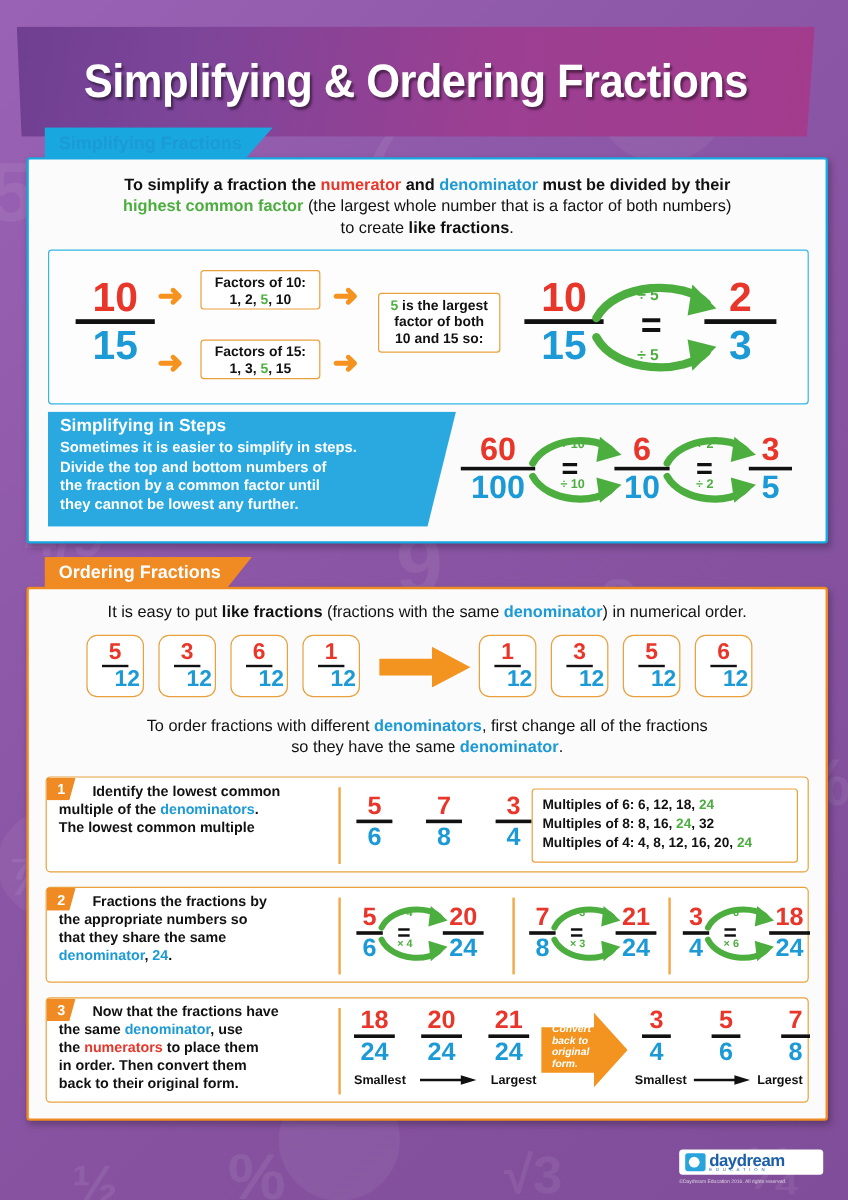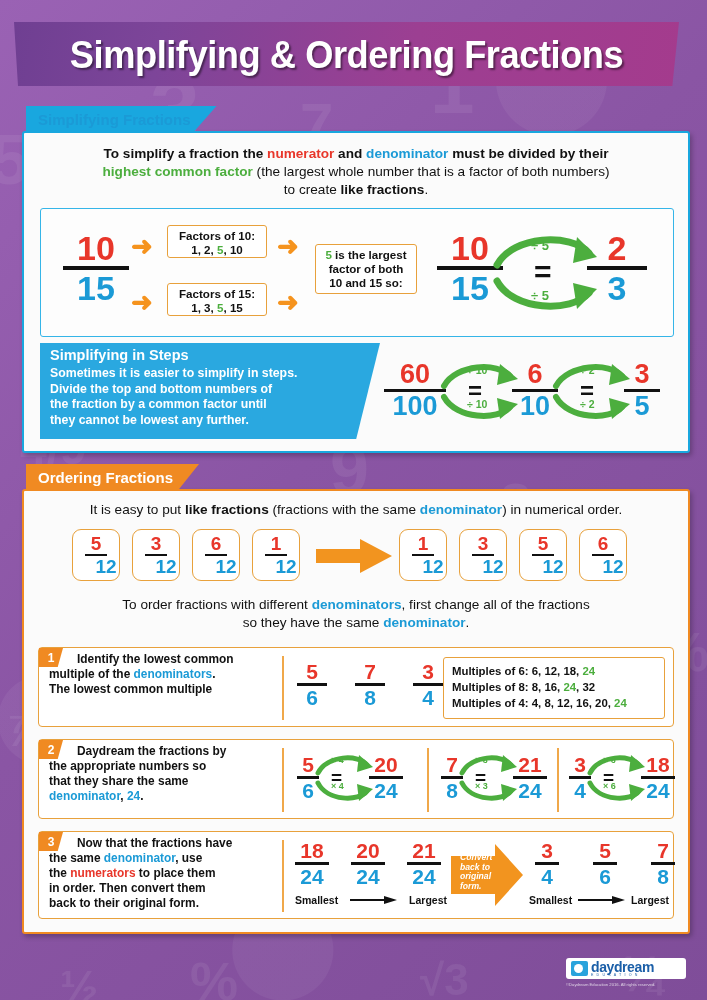--- a/index.html
+++ b/index.html
@@ -24,40 +24,41 @@
   .bg-glyphs{position:absolute;inset:0;z-index:0;overflow:hidden;}
   .bg-glyphs span{
     position:absolute;color:rgba(255,255,255,.07);
     font-weight:bold;font-family:"Liberation Sans",sans-serif;
     user-select:none;
   }
   .page{position:relative;z-index:2;width:707px;height:1000px;}
 
   
   .title-banner{
-    position:absolute;left:14px;top:22px;width:665px;height:64px;
+    position:absolute;left:14px;top:22px;width:665px;height:92px;
     background:linear-gradient(100deg,#6f3f92 0%,#7d4599 22%,#9c3f92 60%,#a43b8d 100%);
     box-shadow:3px 4px 6px rgba(0,0,0,.28);
     display:flex;align-items:center;justify-content:center;
     clip-path:polygon(0 0, 100% 0, 99% 100%, 0.6% 100%);
   }
   .title-banner h1{
     margin:0;color:#fff;font-size:39px;line-height:1;
     font-weight:bold;letter-spacing:-0.5px;
     font-family:"Liberation Sans", sans-serif;
     text-shadow:2px 2px 2px rgba(0,0,0,.45);
     transform:scaleX(.93);
   }
 
   
   .tab{
     position:absolute;height:26px;display:flex;align-items:center;
     padding:0 26px 0 12px;color:#fff;font-weight:bold;font-size:15px;
     clip-path:polygon(0 0, 100% 0, 88% 100%, 0 100%);
     z-index:4;
+    margin-left:11px;
   }
   .tab.blue{background:#19a7df;}
   .tab.orange{background:#f08a22;}
 
   
   .panel{
     position:absolute;background:#fbfbfb;
     border:2px solid #19a7df;border-radius:3px;
     box-shadow:2px 3px 5px rgba(0,0,0,.25);
   }
@@ -447,21 +448,21 @@
       <div class="multbox" style="position:absolute;left:404px;top:9px;width:222px;height:62px;">
         <div><span>Multiples of 6:</span><span> 6, 12, 18, </span><span class="green">24</span><span></span></div>
         <div><span>Multiples of 8:</span><span> 8, 16, </span><span class="green">24</span><span>, 32</span></div>
         <div><span>Multiples of 4:</span><span> 4, 8, 12, 16, 20, </span><span class="green">24</span><span></span></div>
       </div>
     </div>
 
     <div class="stepbox" style="left:14px;top:248px;width:636px;height:80px;">
       <div class="stepnum">2</div>
       <div class="steptext" style="position:absolute;left:10px;top:4px;width:228px;">
-        <div style="text-indent:28px;">Daydream the fractions by</div>
+        <div style="text-indent:28px;">Fractions the fractions by</div>
         <div>the appropriate numbers so</div>
         <div>that they share the same</div>
         <div><span class="blue">denominator</span><span>, </span><span class="blue">24</span><span>.</span></div>
       </div>
 
       <div class="vdiv" style="left:243px;top:8px;height:64px;"></div>
 
       <div style="position:absolute;left:258px;top:10px;">
         <div class="frac smfrac" style="position:absolute;left:0;top:4px;width:22px;">
             <span class="num">5</span>

